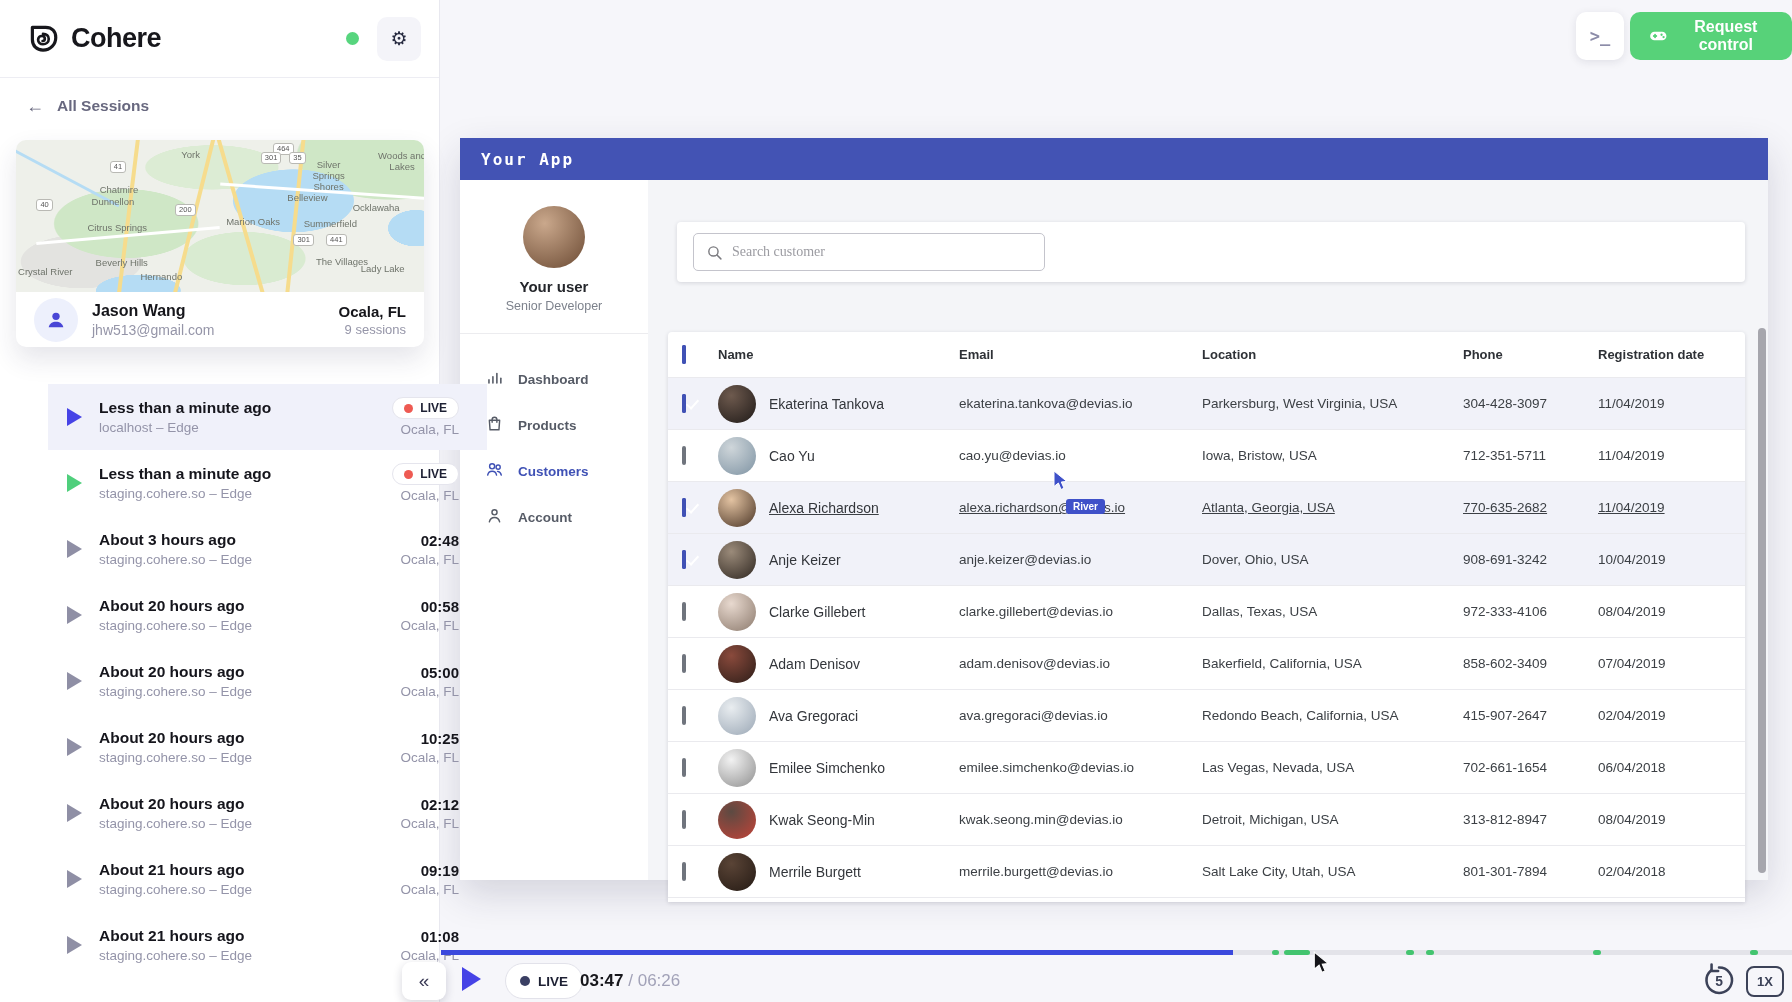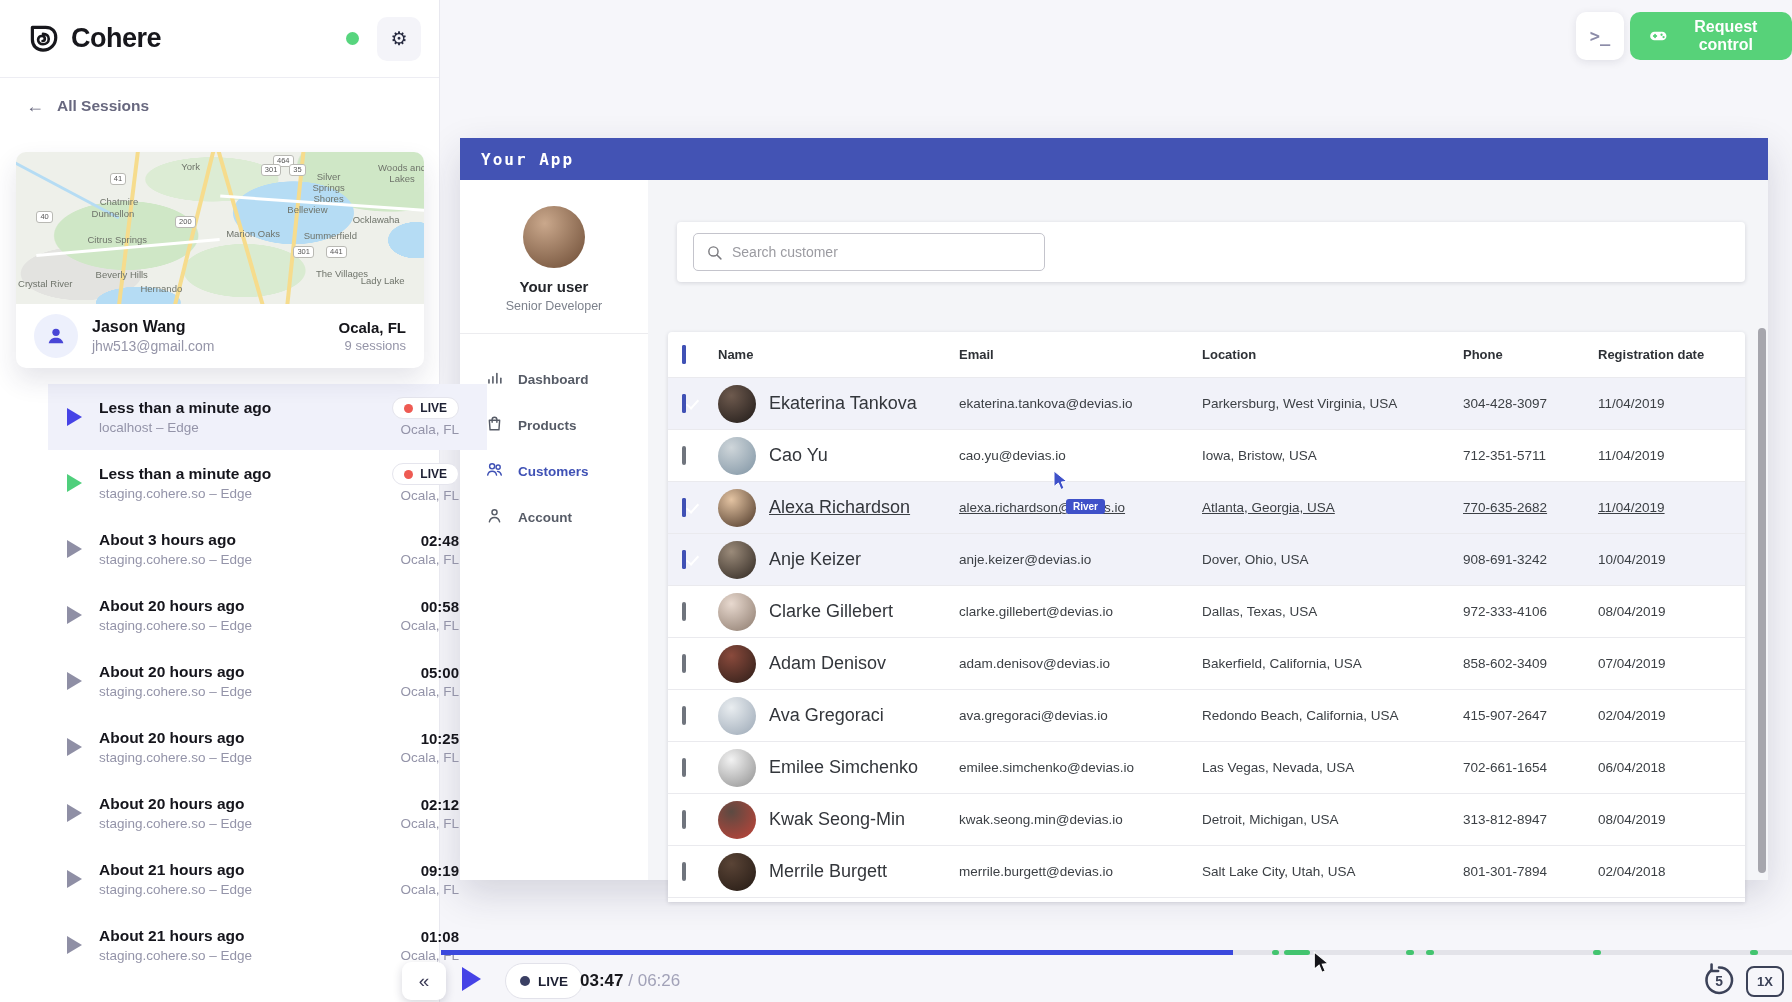--- a/index.html
+++ b/index.html
@@ -10,39 +10,39 @@
   
   .sidebar { position:absolute; left:0; top:0; width:440px; height:1002px; background:#fff; border-right:1px solid #e8e8ef; z-index:5; }
   .logo-row { position:absolute; top:0; left:0; width:100%; height:78px; border-bottom:1px solid #ededf3; display:flex; align-items:center; padding:0 18px 0 26px; }
   .brand { display:flex; align-items:center; gap:11px; cursor:pointer; }
   .brand-text { font-size:27px; font-weight:700; color:#17171c; letter-spacing:-0.5px; }
   .status-dot { width:13px; height:13px; border-radius:50%; margin-left:auto; }
   .gear-btn { width:44px; height:44px; margin-left:18px; background:#f4f4f9; border:none; border-radius:10px; display:flex; align-items:center; justify-content:center; font-size:19px; color:#262a40; cursor:pointer; }
   .back-row { position:absolute; top:97px; left:26px; display:flex; align-items:center; gap:13px; color:#68687f; font-weight:700; font-size:15.5px; cursor:pointer; }
   .back-arrow { font-size:18px; line-height:1; }
 
-  .user-card { position:absolute; left:16px; top:152px; width:408px; background:#fff; border-radius:10px; box-shadow:0 12px 26px rgba(40,40,80,.12); z-index:2; }
+  .user-card { position:absolute; left:16px; top:140px; width:408px; background:#fff; border-radius:10px; box-shadow:0 12px 26px rgba(40,40,80,.12); z-index:2; }
   .map { height:152px; border-radius:10px 10px 0 0; position:relative; overflow:hidden;
     background-image:
       radial-gradient(100px 52px at 68% 40%, #b5dcf4 0 60%, transparent 61%),
       radial-gradient(46px 30px at 98% 58%, #b5dcf4 0 60%, transparent 61%),
       radial-gradient(70px 26px at 30% 99%, #b5dcf4 0 60%, transparent 61%),
       radial-gradient(130px 62px at 27% 55%, #cfe7c6 0 55%, transparent 56%),
       radial-gradient(170px 80px at 92% 10%, #cfe7c6 0 55%, transparent 56%),
       radial-gradient(110px 48px at 56% 78%, #d9ebd1 0 55%, transparent 56%),
       radial-gradient(120px 40px at 48% 18%, #dcecd4 0 55%, transparent 56%),
       radial-gradient(100px 44px at 16% 80%, #e3e3e0 0 60%, transparent 61%),
       linear-gradient(#eef0ea,#eef0ea);
   }
   .road { position:absolute; background:#fff; }
   .road.y { background:#f6dc8d; }
   .map-label { position:absolute; font-size:9.5px; color:#6f746b; white-space:nowrap; transform:translate(-2px,0); }
   .map-label.narrow { white-space:normal; width:58px; text-align:center; line-height:1.15; }
   .shield { position:absolute; background:#fff; border:1px solid #b9b9b4; border-radius:3px; font-size:7.5px; color:#555; padding:0 3px; line-height:10px; }
-  .user-row { height:64px; display:flex; align-items:center; gap:14px; padding:0 18px; }
+  .user-row { height:55px; display:flex; align-items:center; gap:14px; padding:0 18px; }
   .u-avatar { width:44px; height:44px; border-radius:50%; background:#edf0fc; display:flex; align-items:center; justify-content:center; flex:0 0 auto; }
   .u-name { font-size:16px; font-weight:700; color:#15151a; }
   .u-mail { font-size:14px; color:#9595a8; margin-top:2px; }
   .u-right { margin-left:auto; text-align:right; }
   .u-loc { font-size:15px; font-weight:700; color:#15151a; }
   .u-count { font-size:13px; color:#9595a8; margin-top:2px; }
 
   .session-list { position:absolute; top:384px; left:0; width:439px; bottom:0; overflow:hidden;margin-left:48px; }
   .session-item { height:66px; display:flex; align-items:center; padding:0 28px 0 19px; gap:17px; cursor:pointer; }
   .session-item.active { background:#f0f1fa; }
@@ -72,28 +72,28 @@
   .p-name { text-align:center; font-size:15px; font-weight:700; color:#24262b; }
   .p-role { text-align:center; font-size:12.5px; color:#7d828c; margin-top:4px; }
   .side-div { border-top:1px solid #ececef; margin-top:20px; }
   .app-nav { margin-top:22px; }
   .nav-item { height:46px; display:flex; align-items:center; gap:14px; padding-left:25px; font-size:13.5px; color:#565b66; font-weight:600; cursor:pointer; }
   .nav-item.active { color:#3f51b5; }
   .nav-item svg { width:19px; height:19px; }
 
   .search-card { position:absolute; left:217px; top:84px; width:1068px; height:60px; background:#fff; border-radius:4px; box-shadow:0 1px 4px rgba(20,20,40,.14); display:flex; align-items:center; padding:0 16px; }
   .search-box { width:352px; height:38px; border:1px solid #c4c4cc; border-radius:5px; display:flex; align-items:center; gap:9px; padding:0 12px; background:#fff; }
-  .search-box input { border:none; outline:none; flex:1; font-size:14px; color:#7f1d1d; font-family:Liberation Sans, sans-serif; background:transparent; }
+  .search-box input { border:none; outline:none; flex:1; font-size:14px; color:#7f1d1d; font-family:Liberation Serif, serif; background:transparent; }
   .search-box input::placeholder { color:#9b9ba1; }
 
   .table-card { position:absolute; left:208px; top:172px; width:1077px; height:570px; background:#fff; border-radius:4px 4px 0 0; box-shadow:0 1px 4px rgba(20,20,40,.14); overflow:hidden;margin-top:22px; }
   .trow { display:grid; grid-template-columns:36px 241px 243px 261px 135px 1fr; align-items:center; height:52px; border-bottom:1px solid #eaeaee; padding-left:14px; font-size:13.5px; color:#3c4045; }
   .trow.selected { background:#f1f2f9; }
   .trow.thead { height:46px; font-size:13px; font-weight:700; color:#2e3136; }
-  .name-cell { display:flex; align-items:center; gap:13px; font-size:18px; color:#33363b; }
+  .name-cell { display:flex; align-items:center; gap:13px; font-size:14px; color:#33363b; }
   .row-avatar { width:38px; height:38px; border-radius:50%; flex:0 0 auto; }
   .cb { width:19px; height:19px; border:2px solid #6f747d; border-radius:3px; background:#fff; position:relative; cursor:pointer; }
   .cb.on { background:#4051b5; border-color:#4051b5; }
   .cb.on::after { content:""; position:absolute; left:5px; top:1px; width:5px; height:10px; border:solid #fff; border-width:0 2.5px 2.5px 0; transform:rotate(42deg); }
   .cb.ind { background:#4051b5; border-color:#4051b5; }
   .cb.ind::after { content:""; position:absolute; left:3px; top:6.5px; width:9px; height:2.5px; background:#fff; border-radius:1px; }
 
   .win-scroll { position:absolute; right:2px; top:190px; width:8px; height:545px; background:#a6a6ad; border-radius:4px; cursor:pointer; }
 
   

